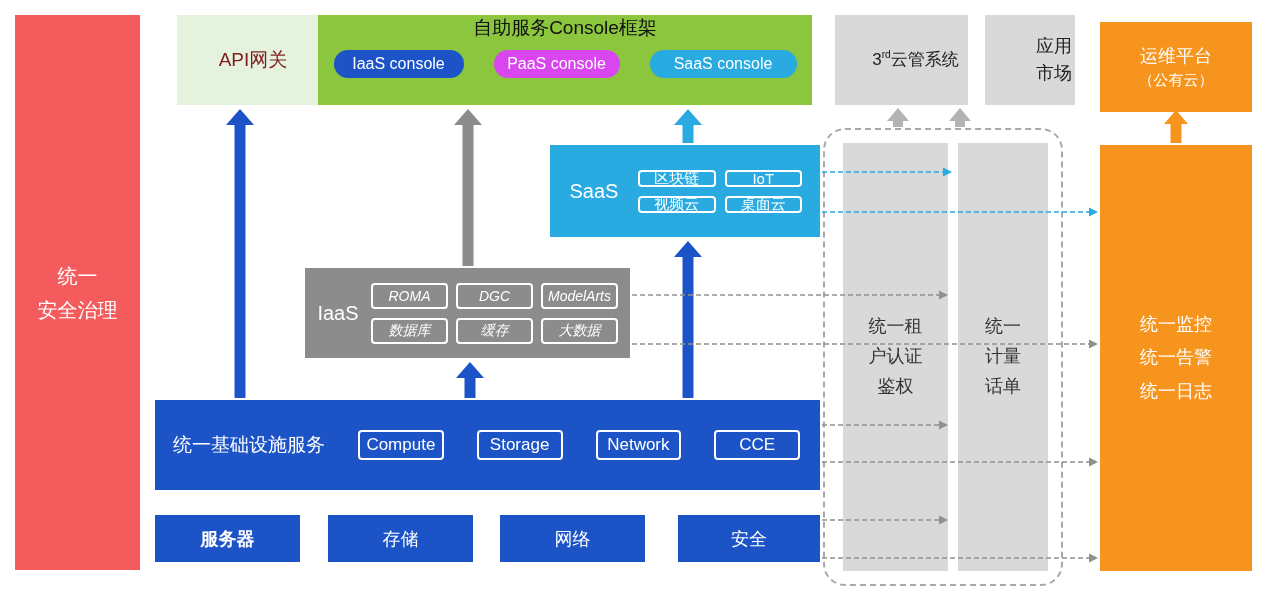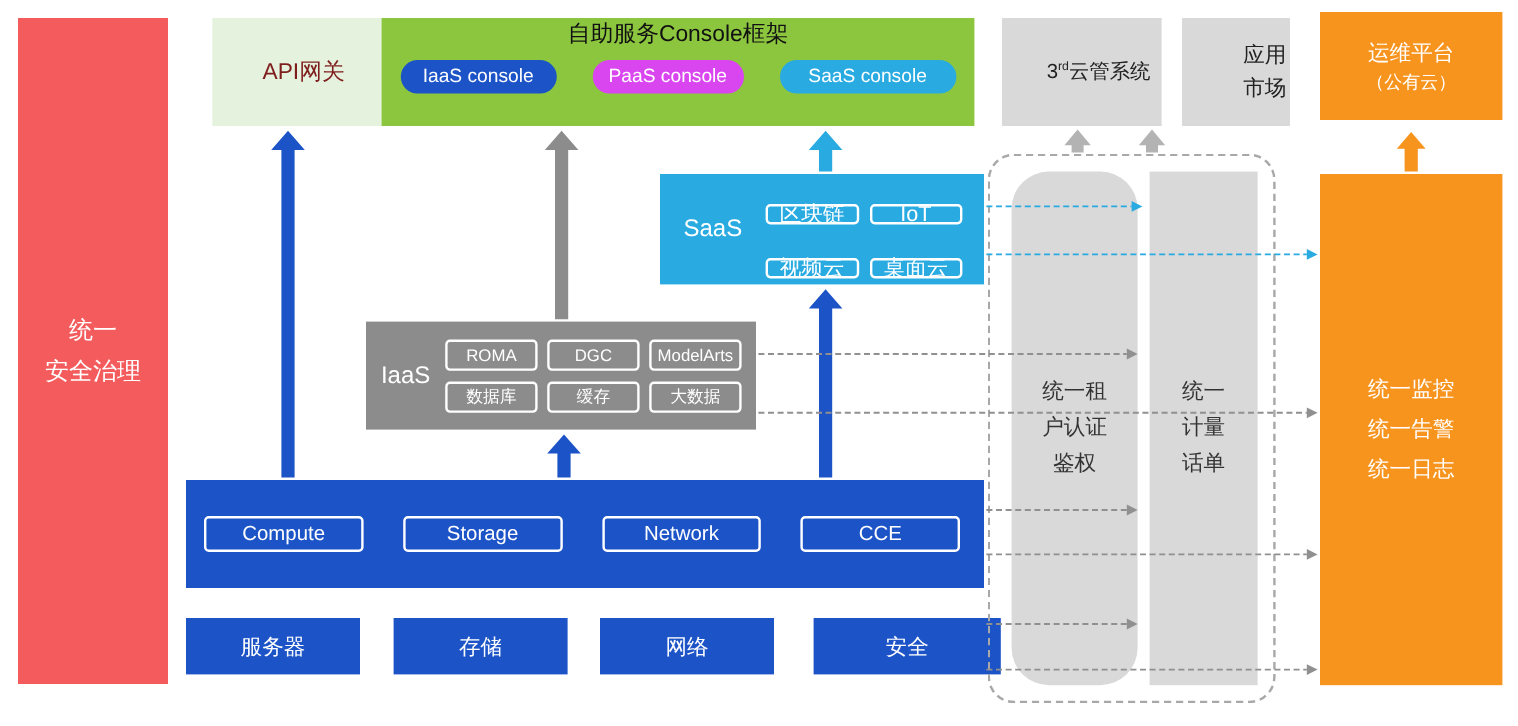--- a/index.html
+++ b/index.html
@@ -22,22 +22,22 @@
   .graybox  { background:#D9D9D9; color:#222; font-size:17px; line-height:1.5; }
   .orangebox{ background:#F7941E; color:#fff; }
   .cyanbox  { background:#29ABE2; color:#fff; }
   .darkgraybox { background:#8C8C8C; color:#fff; }
   .bluebox  { background:#1C54C7; color:#fff; }
 
   .layer { position:absolute; display:flex; align-items:center; }
   .layer-label { display:flex; align-items:center; justify-content:center; }
   .chips { display:grid; }
   .chip { border:2px solid #fff; border-radius:4px; display:flex; align-items:center; justify-content:center; color:#fff; }
-  .chip-s { height:17px; font-size:18px;margin-top:19px; }
-  .chip-p { height:26px; font-size:14px; }
+  .chip-s { height:17px; font-size:15px; }
+  .chip-p { height:26px; font-size:14px;font-style:italic; }
   .chip-i { height:30px; font-size:17px;margin-left:15px; }
 
   .dashed-container { position:absolute; border:2px dashed #A8A8A8; border-radius:22px; background:transparent; }
   .vbar { font-size:18px; line-height:1.65; color:#333; }
   .monitor { font-size:18px; line-height:1.85; }
 
   svg.overlay { position:absolute; left:0; top:0; pointer-events:none; z-index:6; }
   sup { font-size:0.6em; vertical-align:super; }
 </style>
 </head>
@@ -61,21 +61,21 @@
 
   <div class="box graybox" style="left:835px; top:15px; width:133px; height:90px;padding-left:28px;">
     <span>
       <span>3</span><sup>rd</sup><span>云管系统</span>
     </span>
   </div>
 
   <div class="box graybox pre" style="left:985px; top:15px; width:90px; height:90px; font-size:18px;padding-left:48px;">应用
 市场</div>
 
-  <div class="box orangebox" style="left:1100px; top:10px; width:152px; height:90px; flex-direction:column;">
+  <div class="box orangebox" style="left:1100px; top:22px; width:152px; height:90px; flex-direction:column;">
     <div style="font-size:18px;">运维平台</div>
     <div style="font-size:15px; margin-top:3px;">（公有云）</div>
   </div>
 
   <div class="layer cyanbox" style="left:550px; top:145px; width:270px; height:92px;">
     <div class="layer-label" style="width:88px; font-size:20px;">SaaS</div>
     <div class="chips" style="flex:1; grid-template-columns:1fr 1fr; gap:9px; margin-right:18px;">
       <div class="chip chip-s">区块链</div>
       <div class="chip chip-s">IoT</div>
       <div class="chip chip-s">视频云</div>
@@ -89,35 +89,36 @@
       <div class="chip chip-p">ROMA</div>
       <div class="chip chip-p">DGC</div>
       <div class="chip chip-p">ModelArts</div>
       <div class="chip chip-p">数据库</div>
       <div class="chip chip-p">缓存</div>
       <div class="chip chip-p">大数据</div>
     </div>
   </div>
 
   <div class="layer bluebox" style="left:155px; top:400px; width:665px; height:90px;">
+    <div class="layer-label" style="width:188px; font-size:19px;">统一基础设施服务</div>
     <div class="chips" style="flex:1; grid-template-columns:1fr 1fr 1fr 1fr; gap:18px; margin-right:20px;">
       <div class="chip chip-i">Compute</div>
       <div class="chip chip-i">Storage</div>
       <div class="chip chip-i">Network</div>
       <div class="chip chip-i">CCE</div>
     </div>
   </div>
 
-  <div class="box bluebox" style="left:155px; top:515px; width:145px; height:47px; font-size:18px;">服务器</div>
+  <div class="box bluebox" style="left:155px; top:515px; width:145px; height:47px; font-size:18px;font-weight:bold;">服务器</div>
   <div class="box bluebox" style="left:328px; top:515px; width:145px; height:47px; font-size:18px;">存储</div>
   <div class="box bluebox" style="left:500px; top:515px; width:145px; height:47px; font-size:18px;">网络</div>
-  <div class="box bluebox" style="left:678px; top:515px; width:156px; height:47px; font-size:18px;">安全</div>
+  <div class="box bluebox" style="left:678px; top:515px; width:142px; height:47px; font-size:18px;">安全</div>
 
   <div class="dashed-container" style="left:823px; top:128px; width:240px; height:458px;"></div>
-  <div class="box graybox vbar pre" style="left:843px; top:143px; width:105px; height:428px;border-radius:31px;">统一租
+  <div class="box graybox vbar pre" style="left:843px; top:143px; width:105px; height:428px;">统一租
 户认证
 鉴权</div>
   <div class="box graybox vbar pre" style="left:958px; top:143px; width:90px; height:428px;">统一
 计量
 话单</div>
 
   <div class="box orangebox monitor pre" style="left:1100px; top:145px; width:152px; height:426px;">统一监控
 统一告警
 统一日志</div>
 

